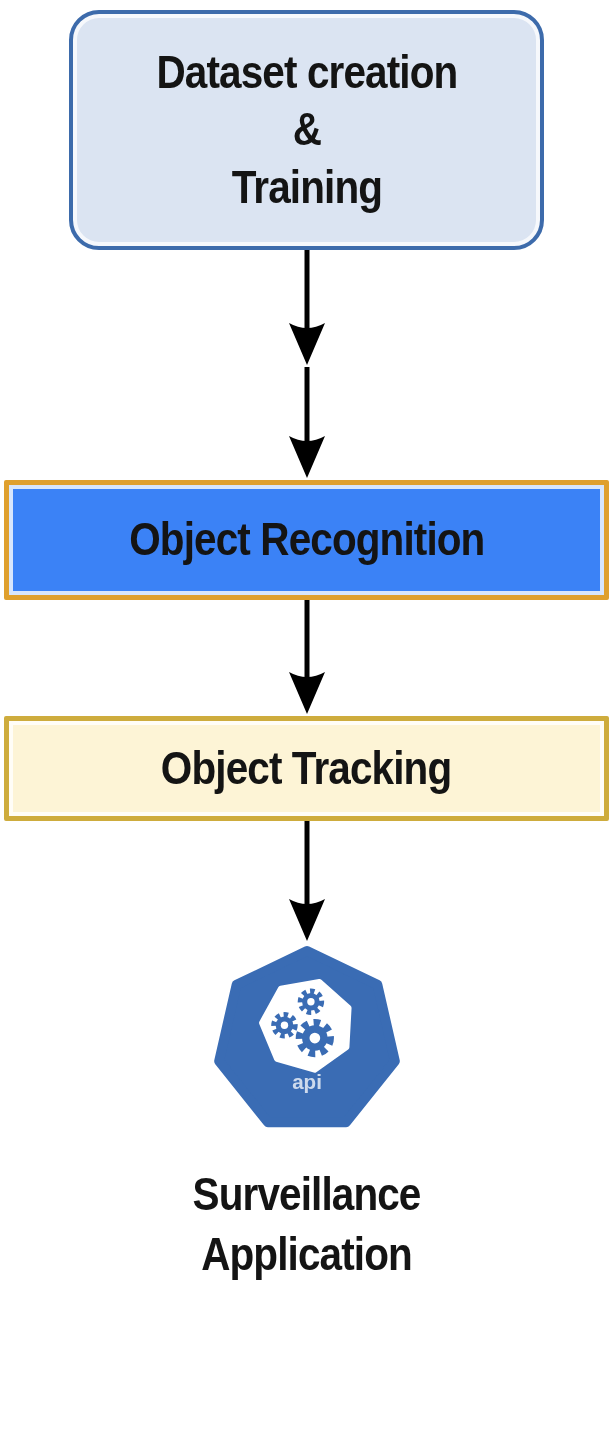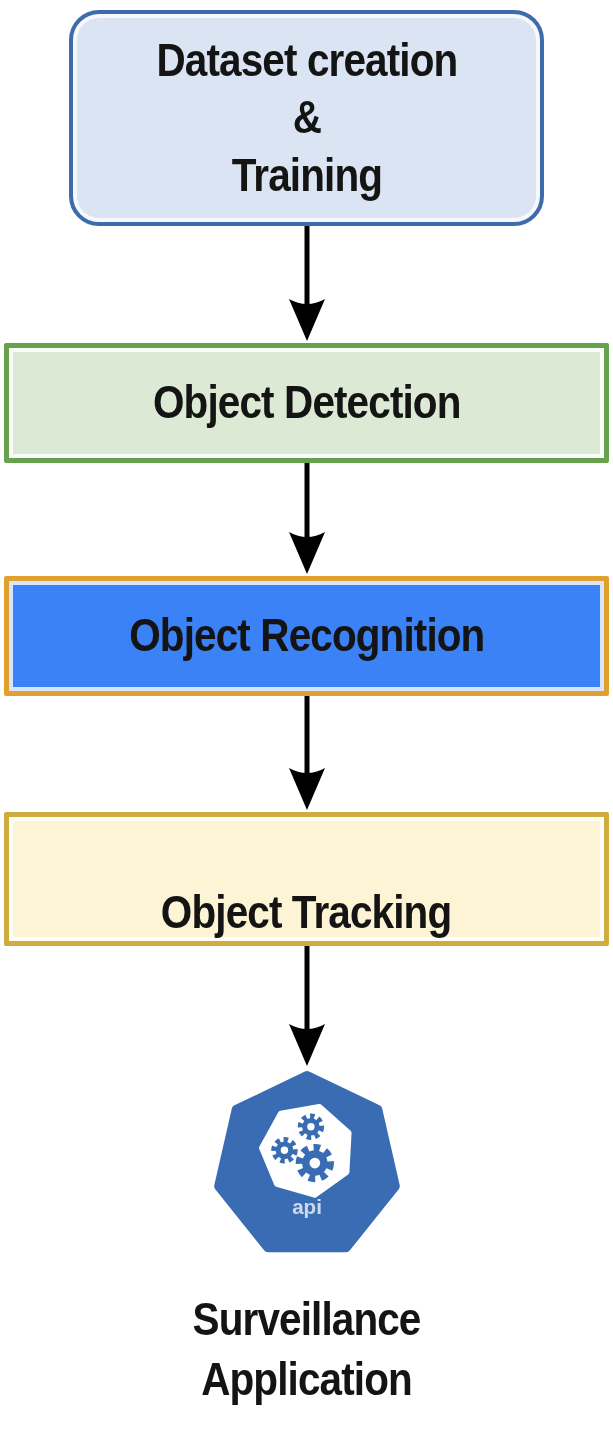--- a/index.html
+++ b/index.html
@@ -10,35 +10,35 @@
     font-family:"Liberation Sans", sans-serif;
     display:flex; flex-direction:column; align-items:center;
     overflow:hidden;
   }
   .node {
     box-sizing:border-box;
     display:flex; align-items:center; justify-content:center;
     text-align:center;
   }
   .node-rounded {
-    width:475px; height:216px; margin-top:10px;
+    width:475px; height:240px; margin-top:10px;
     background:#dbe4f2;
     border:4px solid #3d6bab;
     border-radius:30px;
     box-shadow: inset 0 0 0 4px rgba(255,255,255,.75);
   }
   .node-wide {
     width:605px; height:120px;
     border:5px solid;
     border-radius:2px;
     box-shadow: inset 0 0 0 4px rgba(255,255,255,.8);
   }
   .green  { background:#dcead5; border-color:#66a14e; }
   .orange { background:#3b82f6; border-color:#dfa02e; }
-  .yellow { background:#fdf4d6; border-color:#ceac3d; height:134px;align-items:flex-end; }
+  .yellow { background:#fdf4d6; border-color:#ceac3d; height:105px; }
   .node-label {
     font-size:46px; font-weight:700; color:#141414;
     white-space:pre-line; line-height:1.25;
     transform:scaleX(.88); letter-spacing:-1px;
   }
   .arrow { display:block; flex:0 0 auto; }
   .k8s-icon { display:block; margin-top:0; }
   .caption {
     margin-top:26px;
     font-size:46px; font-weight:700; color:#141414;
@@ -55,23 +55,20 @@
     <span class="node-label">Dataset creation
 &amp;
 Training</span>
   </div>
 
   <svg class="arrow" width="44" height="117" viewBox="0 0 44 117" aria-hidden="true">
     <line x1="22" y1="0" x2="22" y2="78" stroke="#000" stroke-width="5"></line>
     <path d="M4,73 Q22,83 40,73 L22,115 Z" fill="#000"></path>
   </svg>
 
-  <div class="node node-wide green">
-    <span class="node-label">Object Detection</span>
-  </div>
 
   <svg class="arrow" width="44" height="113" viewBox="0 0 44 113" aria-hidden="true">
     <line x1="22" y1="0" x2="22" y2="74" stroke="#000" stroke-width="5"></line>
     <path d="M4,69 Q22,79 40,69 L22,111 Z" fill="#000"></path>
   </svg>
 
   <div class="node node-wide orange">
     <span class="node-label">Object Recognition</span>
   </div>
 

